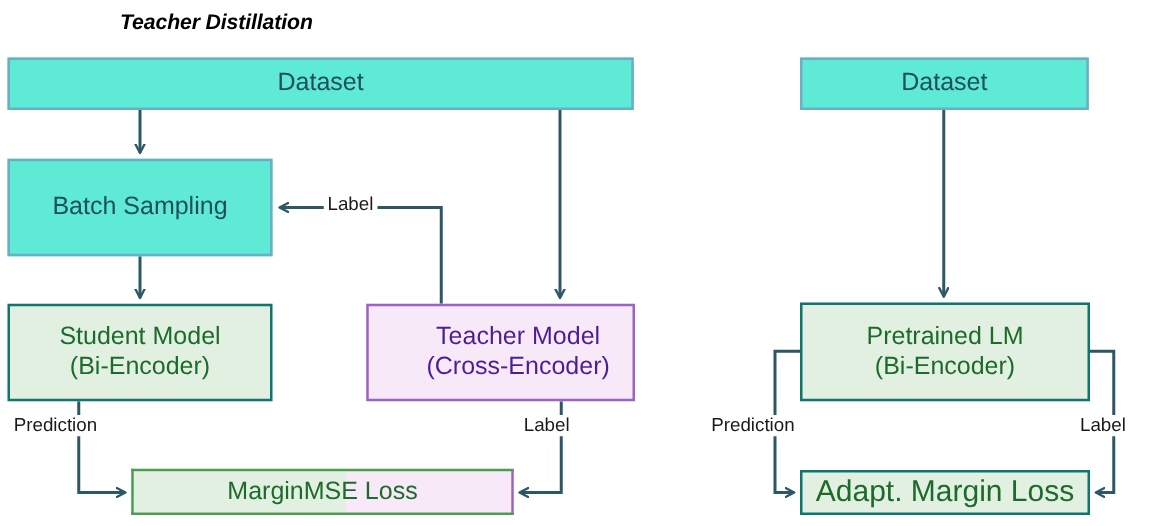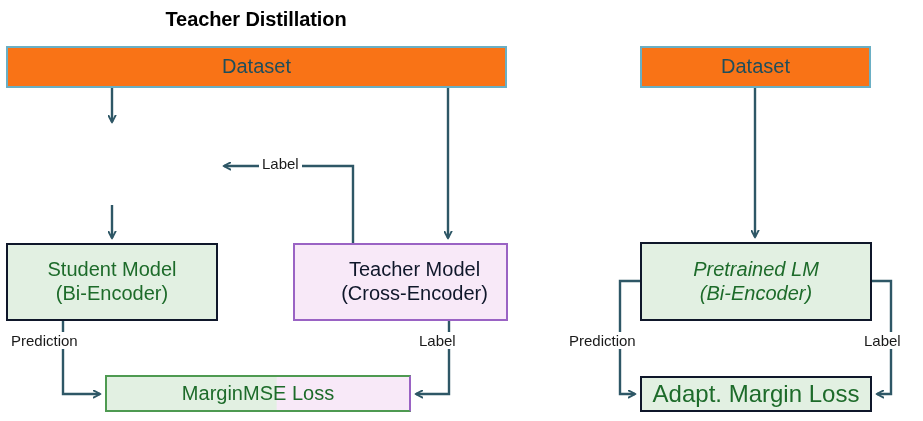--- a/index.html
+++ b/index.html
@@ -14,51 +14,51 @@
   #canvas {
     position: relative;
     width: 923px;
     height: 421px;
     background: #ffffff;
     overflow: hidden;
   }
   .panel-title {
     position: absolute;
     font-weight: bold;
-    font-size: 20px;
+    font-size: 17px;
     color: #000000;
-    text-align: center;
     letter-spacing: -0.1px;
     white-space: nowrap;
+    font-style: italic;
   }
   .node {
     position: absolute;
     box-sizing: border-box;
     display: flex;
     align-items: center;
     justify-content: center;
     text-align: center;
     line-height: 1.18;
     z-index: 3;
   }
   .node span { display: block; }
   .node-blue {
-    background: #f97316;
+    background: #5eead4;
     border: 2px solid #6aafc4;
     color: #1f4e5c;
   }
   .node-green {
     background: #e2f0e2;
-    border: 2px solid #0f172a;
+    border: 2px solid #0f766e;
     color: #1d6b2a;
   }
   .node-purple {
     background: #f8e9f8;
     border: 2px solid #9a63c4;
-    color: #0f172a;
+    color: #4c1d95;
     padding-left: 28px;
   }
   .node-split {
     border: 2px solid #4e9a51;
     border-right-color: #9a63c4;
     background: linear-gradient(to right, #e2f0e2 0%, #e2f0e2 56%, #f8e9f8 56.4%, #f8e9f8 100%);
     color: #1d6b2a;
   }
   .edge-label {
     position: absolute;
@@ -115,20 +115,23 @@
     <path class="wire" d="M872,281 L891,281 L891,394 L877,394" marker-end="url(#arrow)"></path>
   </svg>
 
   <div class="panel-title" style="left:96px; top:8px; width:320px;">Teacher Distillation</div>
 
 
   <div class="node node-blue" style="left:6px; top:46px; width:501px; height:42px; font-size:20px;">
     <span>Dataset</span>
   </div>
 
+  <div class="node node-blue" style="left:6px; top:127px; width:212px; height:78px; font-size:20px;">
+    <span>Batch Sampling</span>
+  </div>
 
   <div class="node node-green" style="left:6px; top:243px; width:212px; height:78px; font-size:20px;">
     <span style="white-space:pre-line;">Student Model
 (Bi-Encoder)</span>
   </div>
 
   <div class="node node-purple" style="left:293px; top:243px; width:215px; height:78px; font-size:20px;">
     <span style="white-space:pre-line;">Teacher Model
 (Cross-Encoder)</span>
   </div>
@@ -141,21 +144,21 @@
 
   <div class="edge-label" style="left:8px; top:332px;">Prediction</div>
 
   <div class="edge-label" style="left:416px; top:332px;">Label</div>
 
   <div class="node node-blue" style="left:640px; top:46px; width:231px; height:42px; font-size:20px;">
     <span>Dataset</span>
   </div>
 
   <div class="node node-green" style="left:640px; top:242px; width:232px; height:79px; font-size:20px;">
-    <span style="white-space:pre-line;font-style:italic;">Pretrained LM
+    <span style="white-space:pre-line;">Pretrained LM
 (Bi-Encoder)</span>
   </div>
 
   <div class="node node-green" style="left:640px; top:376px; width:232px; height:36px; font-size:24px;">
     <span>Adapt. Margin Loss</span>
   </div>
 
   <div class="edge-label" style="left:566px; top:332px;">Prediction</div>
 
   <div class="edge-label" style="left:861px; top:332px;">Label</div>

